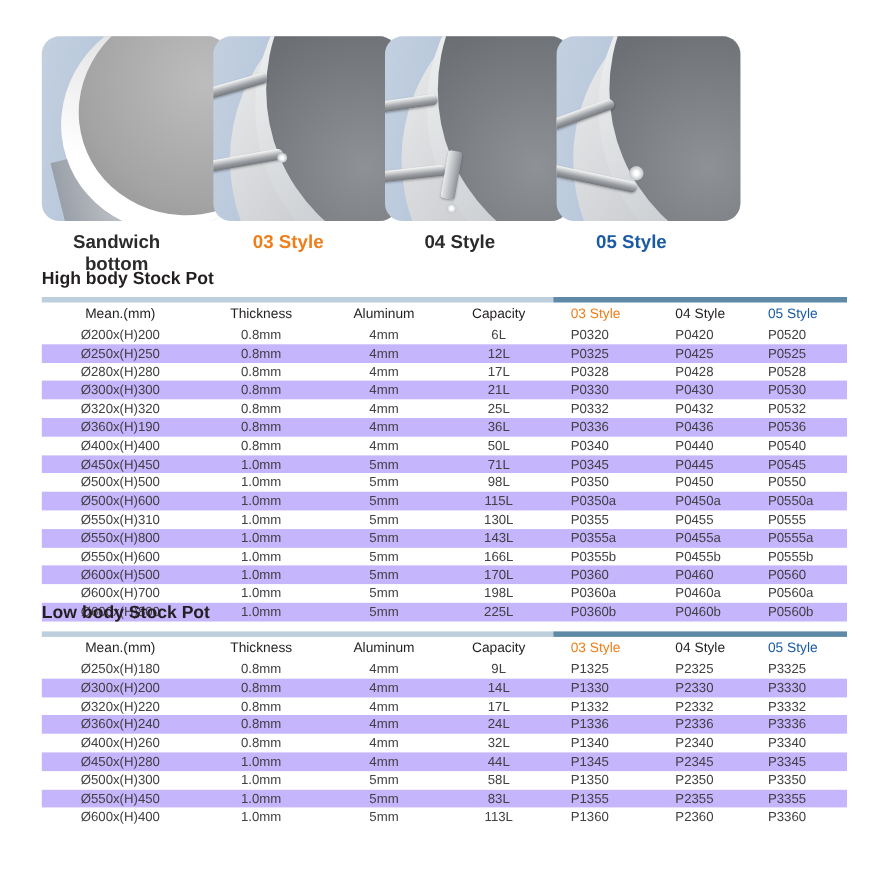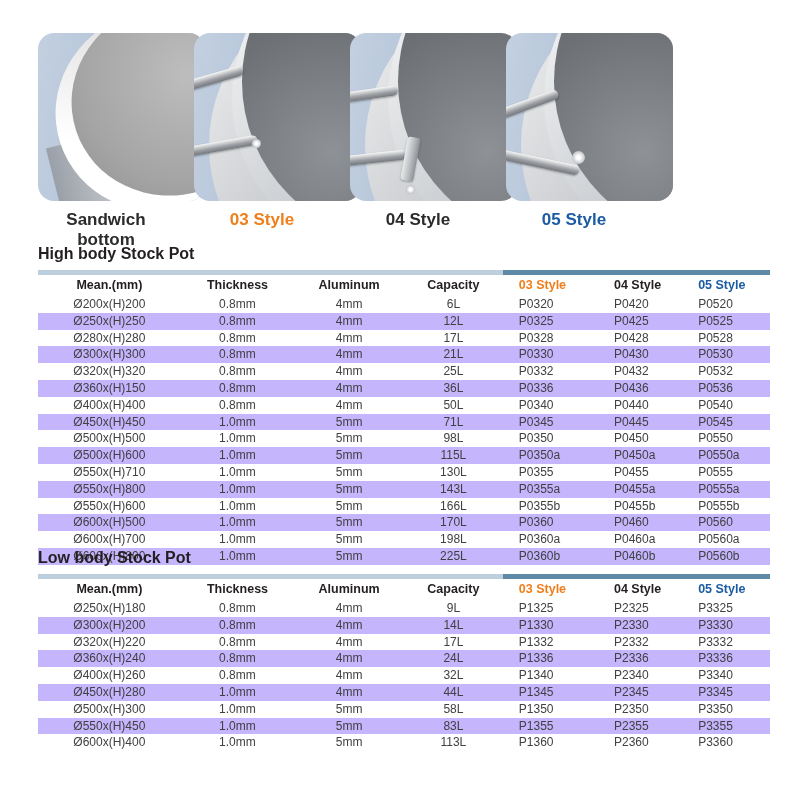--- a/index.html
+++ b/index.html
@@ -42,21 +42,21 @@
 
   
   .table-block { position:absolute; left:38px; width:732px; }
   .table-title { font-size:16px; font-weight:700; color:#231f20; margin-bottom:7px; }
   .bar { display:flex; height:5px; }
   .bar-left  { width:63.5%; }
   .bar-right { width:36.5%; }
   .grid { display:grid; grid-template-columns:19.5% 15.5% 15% 13.5% 13% 11.5% 12%; }
   .cell { font-size:12px; color:#414042; text-align:center; overflow:hidden; white-space:nowrap; }
   .cell.c4, .cell.c5, .cell.c6 { text-align:left; padding-left:16px; }
-  .header-row .cell { font-size:12.5px; font-weight:700; color:#231f20; line-height:21px; height:21px; }
+  .header-row .cell { font-size:12.5px; font-weight:400; color:#231f20; line-height:21px; height:21px; }
   .row .cell { height:16.8px; line-height:16.8px; }
   .row.stripe { background:#c4b5fd; }
 </style>
 </head>
 <body>
 
 <div class="gallery">
 
   <div class="gallery-item">
     <div class="photo">
@@ -161,21 +161,21 @@
       <div class="grid row">
         <div class="cell c0">Ø320x(H)320</div>
         <div class="cell c1">0.8mm</div>
         <div class="cell c2">4mm</div>
         <div class="cell c3">25L</div>
         <div class="cell c4">P0332</div>
         <div class="cell c5">P0432</div>
         <div class="cell c6">P0532</div>
       </div>
       <div class="grid row stripe">
-        <div class="cell c0">Ø360x(H)150</div>
+        <div class="cell c0">Ø360x(H)190</div>
         <div class="cell c1">0.8mm</div>
         <div class="cell c2">4mm</div>
         <div class="cell c3">36L</div>
         <div class="cell c4">P0336</div>
         <div class="cell c5">P0436</div>
         <div class="cell c6">P0536</div>
       </div>
       <div class="grid row">
         <div class="cell c0">Ø400x(H)400</div>
         <div class="cell c1">0.8mm</div>
@@ -206,21 +206,21 @@
       <div class="grid row stripe">
         <div class="cell c0">Ø500x(H)600</div>
         <div class="cell c1">1.0mm</div>
         <div class="cell c2">5mm</div>
         <div class="cell c3">115L</div>
         <div class="cell c4">P0350a</div>
         <div class="cell c5">P0450a</div>
         <div class="cell c6">P0550a</div>
       </div>
       <div class="grid row">
-        <div class="cell c0">Ø550x(H)710</div>
+        <div class="cell c0">Ø550x(H)310</div>
         <div class="cell c1">1.0mm</div>
         <div class="cell c2">5mm</div>
         <div class="cell c3">130L</div>
         <div class="cell c4">P0355</div>
         <div class="cell c5">P0455</div>
         <div class="cell c6">P0555</div>
       </div>
       <div class="grid row stripe">
         <div class="cell c0">Ø550x(H)800</div>
         <div class="cell c1">1.0mm</div>

